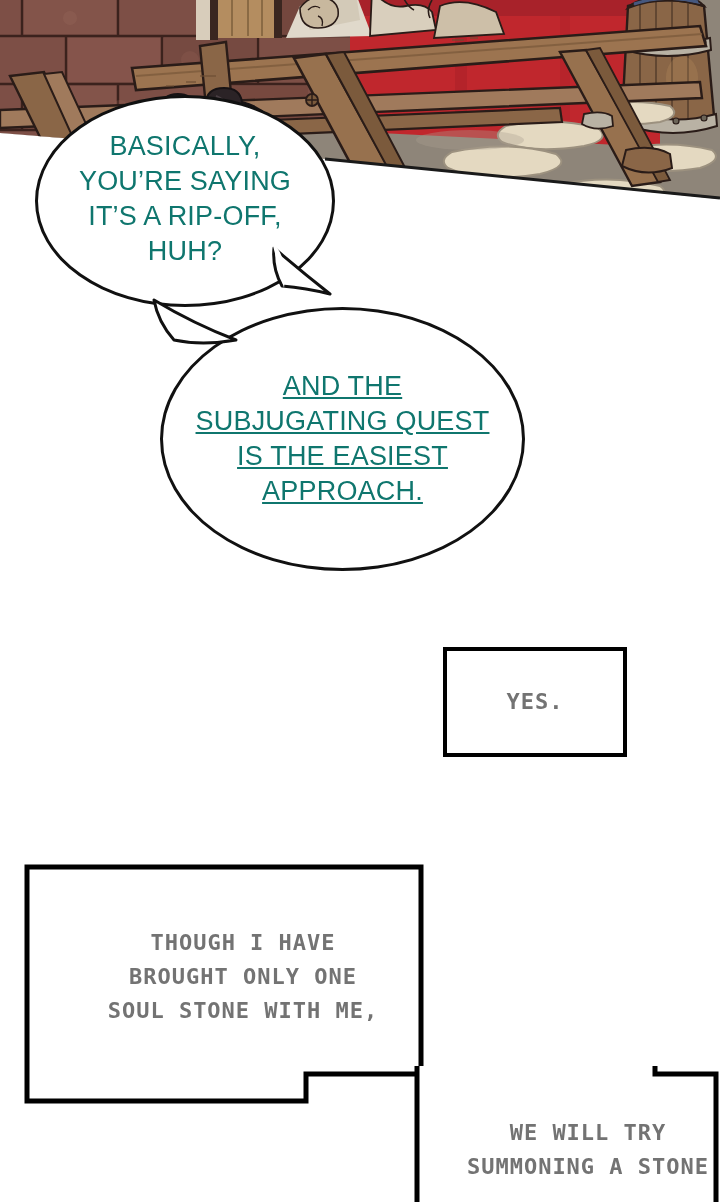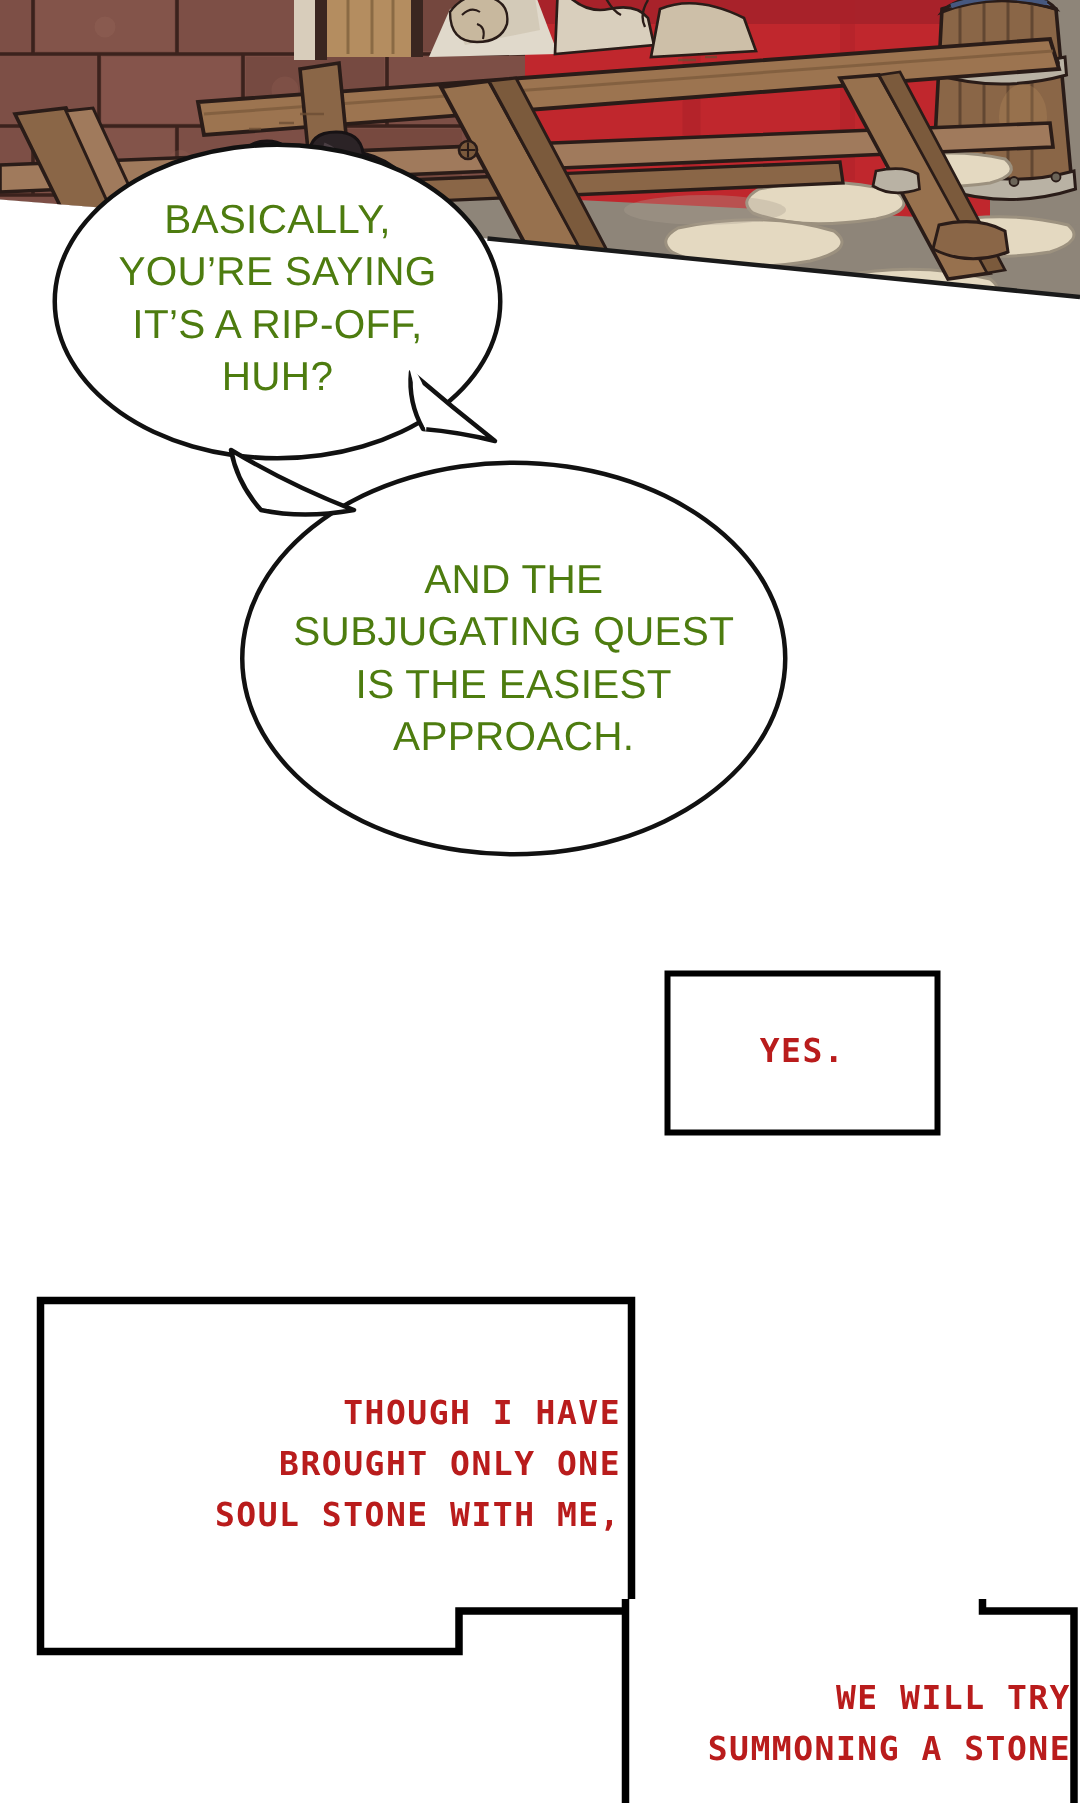--- a/index.html
+++ b/index.html
@@ -33,21 +33,21 @@
   
   .bubble {
     position: absolute;
     background: #ffffff;
     border: 3px solid #111111;
     box-sizing: border-box;
     display: flex;
     align-items: center;
     justify-content: center;
     text-align: center;
-    color: #4d7c0f;
+    color: #0f766e;
     z-index: 5;
   }
   .bubble-text {
     line-height: 1.30;
     letter-spacing: 0.2px;
     font-family: "Liberation Sans", sans-serif;
     font-weight: 400;
     white-space: pre-line;
   }
 
@@ -62,20 +62,21 @@
     font-size: 27px;
     padding-bottom: 4px;
   }
 
   #bubble-2 {
     left: 160px;
     top: 307px;
     width: 365px;
     height: 264px;
     border-radius: 50%;
+    text-decoration: underline;
   }
   #bubble-2 .bubble-text {
     font-size: 27px;
   }
 
   
   .tail {
     position: absolute;
     z-index: 6;
   }
@@ -86,42 +87,42 @@
     position: absolute;
     background: #ffffff;
     color: #000000;
     z-index: 4;
     box-sizing: border-box;
   }
   .caption-text {
     font-family: "DejaVu Sans Mono", "Liberation Mono", monospace;
     font-weight: 700;
     white-space: pre-line;
-    text-align: right;
-    color: #b91c1c;
+    text-align: center;
+    color: #737373;
     line-height: 1.55;
     letter-spacing: 1px;
   }
 
   #box-yes {
     left: 443px;
     top: 647px;
     width: 184px;
     height: 110px;
     border: 4px solid #000000;
     display: flex;
     align-items: center;
     justify-content: center;
   }
   #box-yes .caption-text { font-size: 22px; }
 
   
   .step-box { position: absolute; z-index: 4; }
   .step-box svg { display: block; }
-  .step-box .caption-text { position: absolute; }
+  .step-box .caption-text { position: absolute; padding-left: 24px; }
 
   #box-soul { left: 24px; top: 864px; width: 400px; height: 240px; }
   #box-soul .caption-text {
     left: 0; top: 62px; width: 390px;
     font-size: 22px;
   }
 
   #box-hero { left: 414px; top: 1066px; width: 306px; height: 136px; }
   #box-hero .caption-text {
     left: 0; top: 50px; width: 300px;

